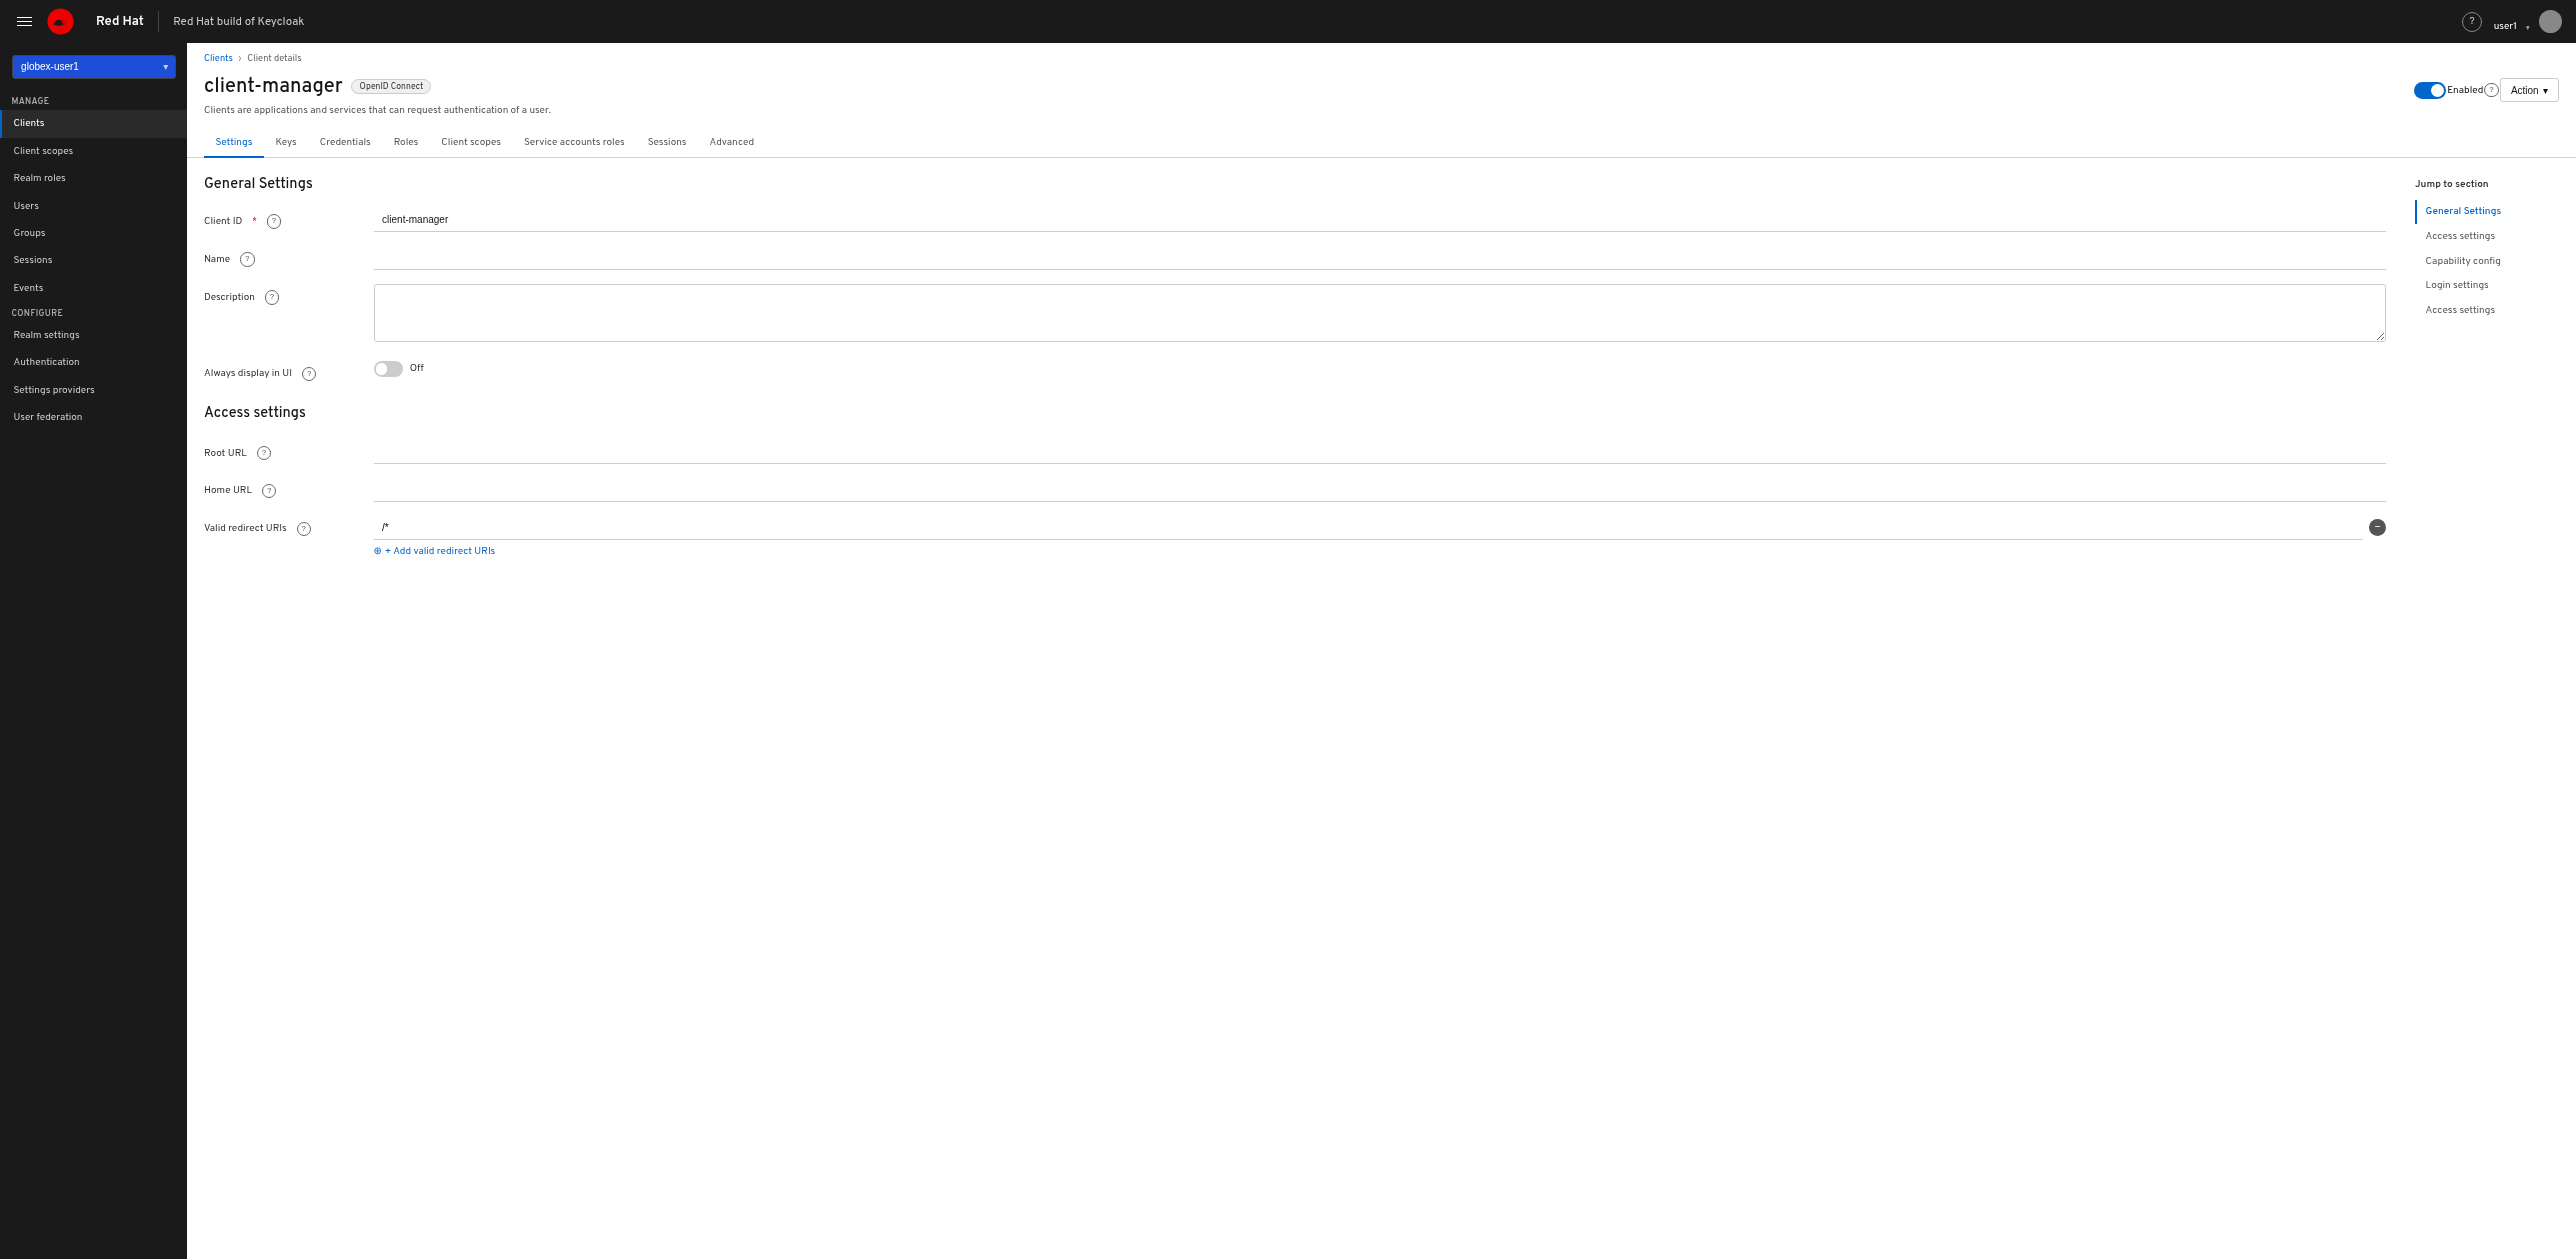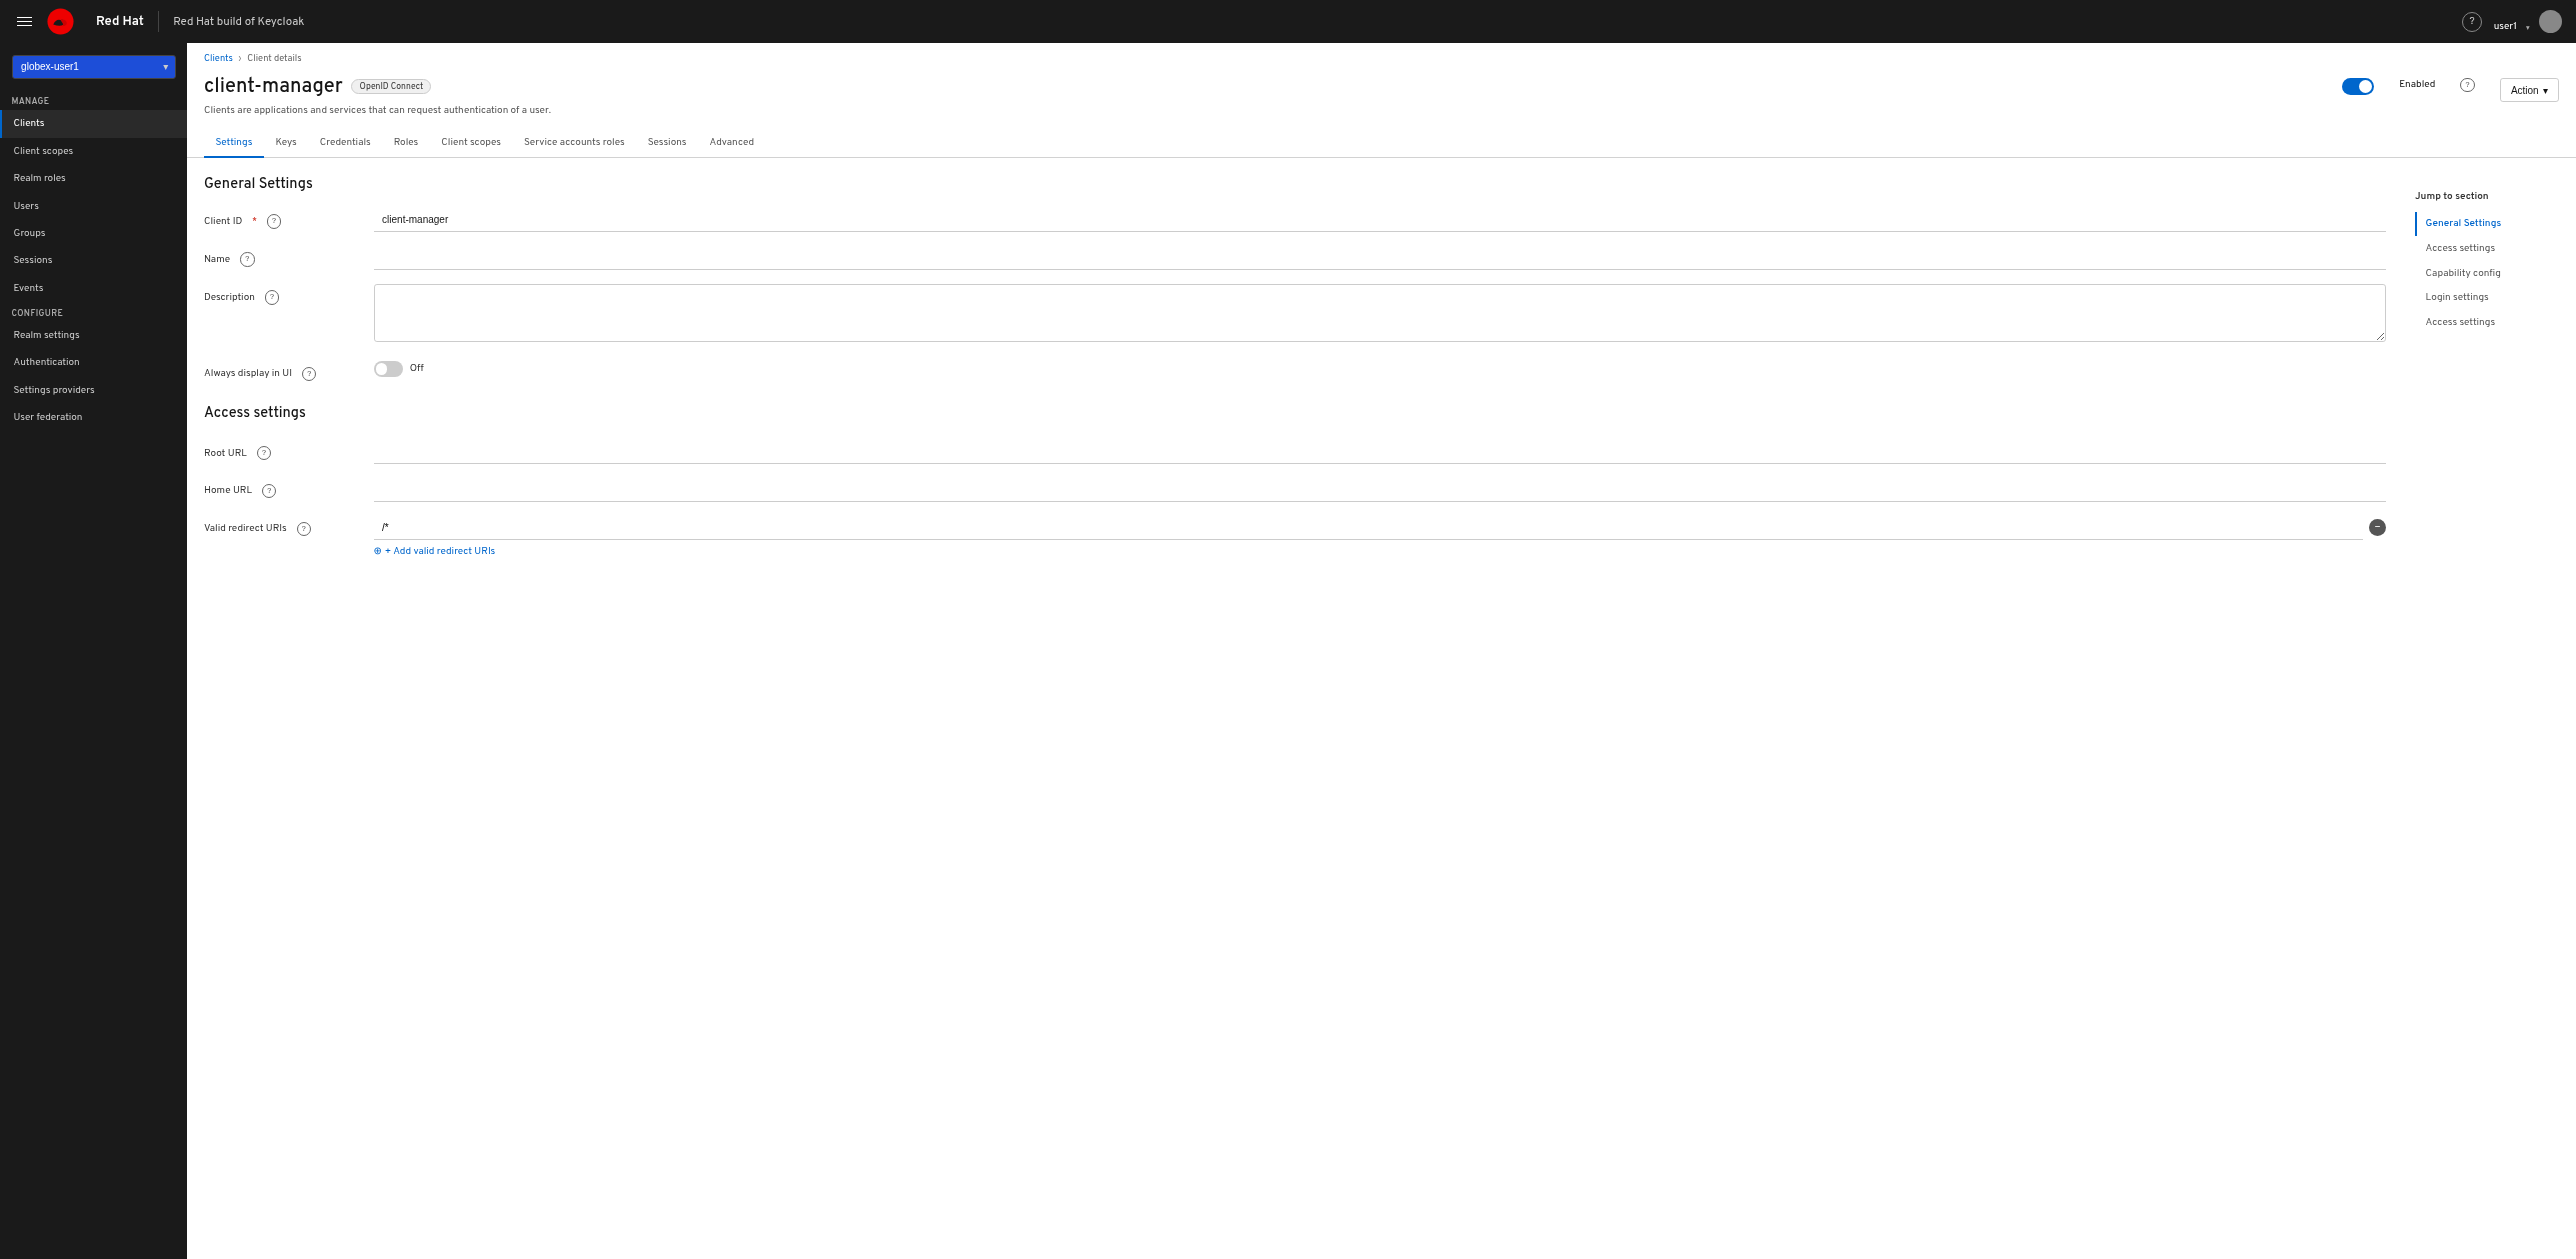--- a/index.html
+++ b/index.html
@@ -122,21 +122,21 @@
     }
     .page-header-left { display: flex; flex-direction: column; gap: 4.3px; }
     .page-title-row { display: flex; align-items: center; gap: 8.6px; }
     .page-title { font-size: 20px; font-weight: 500; }
     .page-subtitle { font-size: 10px; color: #555; }
     .badge {
       background: #f0f0f0; border: 0.7px solid #ccc; border-radius: 8.6px;
       padding: 1.4px 7.2px; font-size: 8.6px; color: #333;
     }
     .page-header-right {
-      display: flex; align-items: flex-start; gap: 25px; padding-top: 4.3px;
+      display: flex; align-items: center; gap: 1px; padding-top: 4.3px;
     }
     .toggle-track {
       width: 32px; height: 17px; border-radius: 8.6px; background: #06c;
       cursor: pointer; position: relative; transition: background 0.2s;
     }
     .toggle-thumb {
       position: absolute; top: 2.2px; right: 2.2px;
       width: 13px; height: 13px; border-radius: 50%; background: #fff;
       transition: left 0.2s;
     }
@@ -163,21 +163,21 @@
     }
     .tab.active { color: #06c; border-bottom-color: #06c; font-weight: 400; }
 
     
     .content-area {
       display: flex; padding: 17px 17px 0;
       gap: 29px;
     }
     .form-area { flex: 1; }
     .jump-section {
-      width: 144px; flex-shrink: 0; padding-top: 2.9px; margin-top: 12px;
+      width: 144px; flex-shrink: 0; padding-top: 2.9px;
     }
     .jump-section-title {
       font-size: 10px; font-weight: 600; color: #333; margin-bottom: 8.6px;
     }
     .jump-item {
       padding: 5.8px 0 5.8px 8.6px;
       font-size: 10px; color: #555; cursor: pointer;
       border-left: 2.2px solid transparent;
     }
     .jump-item.active {

